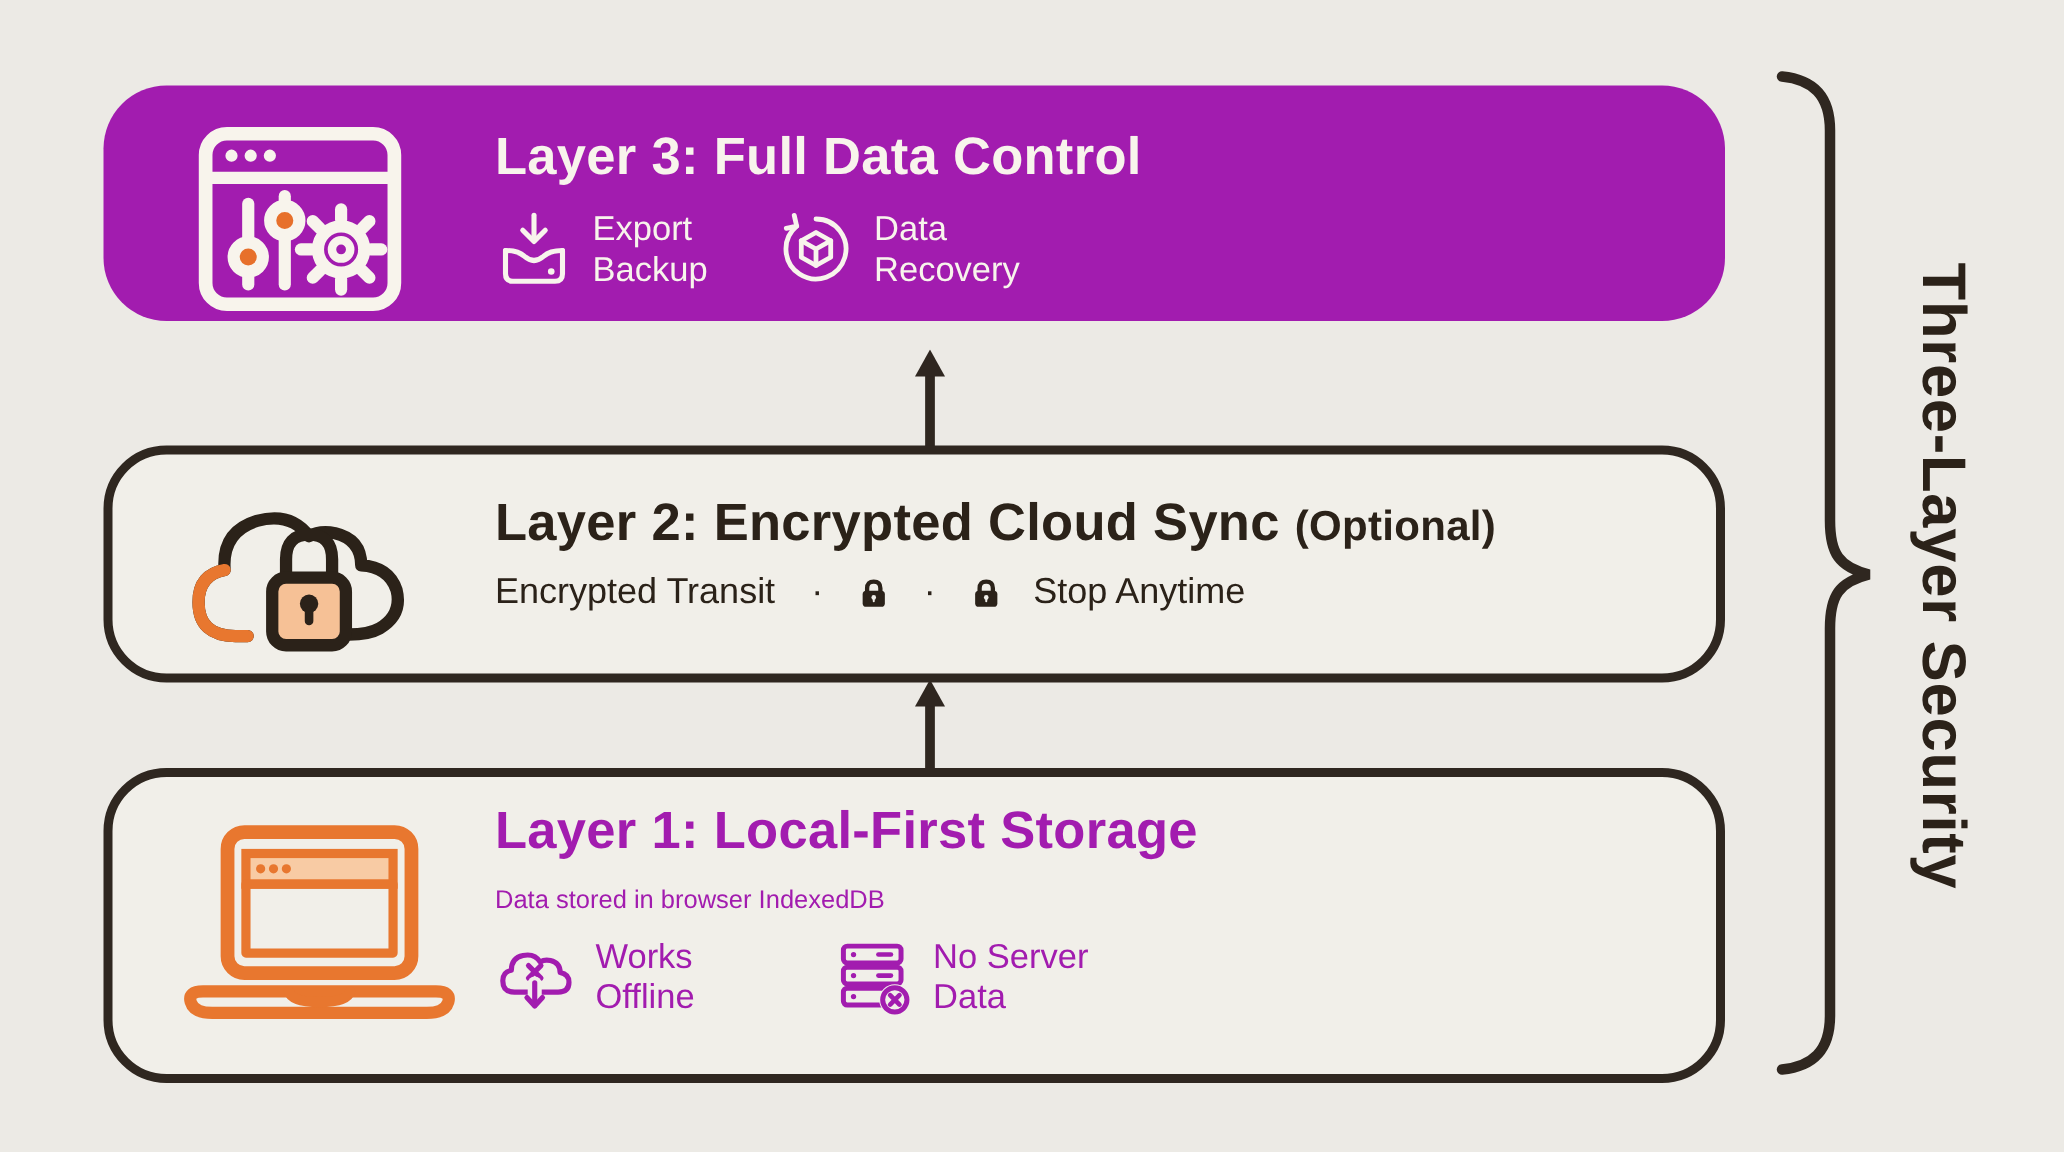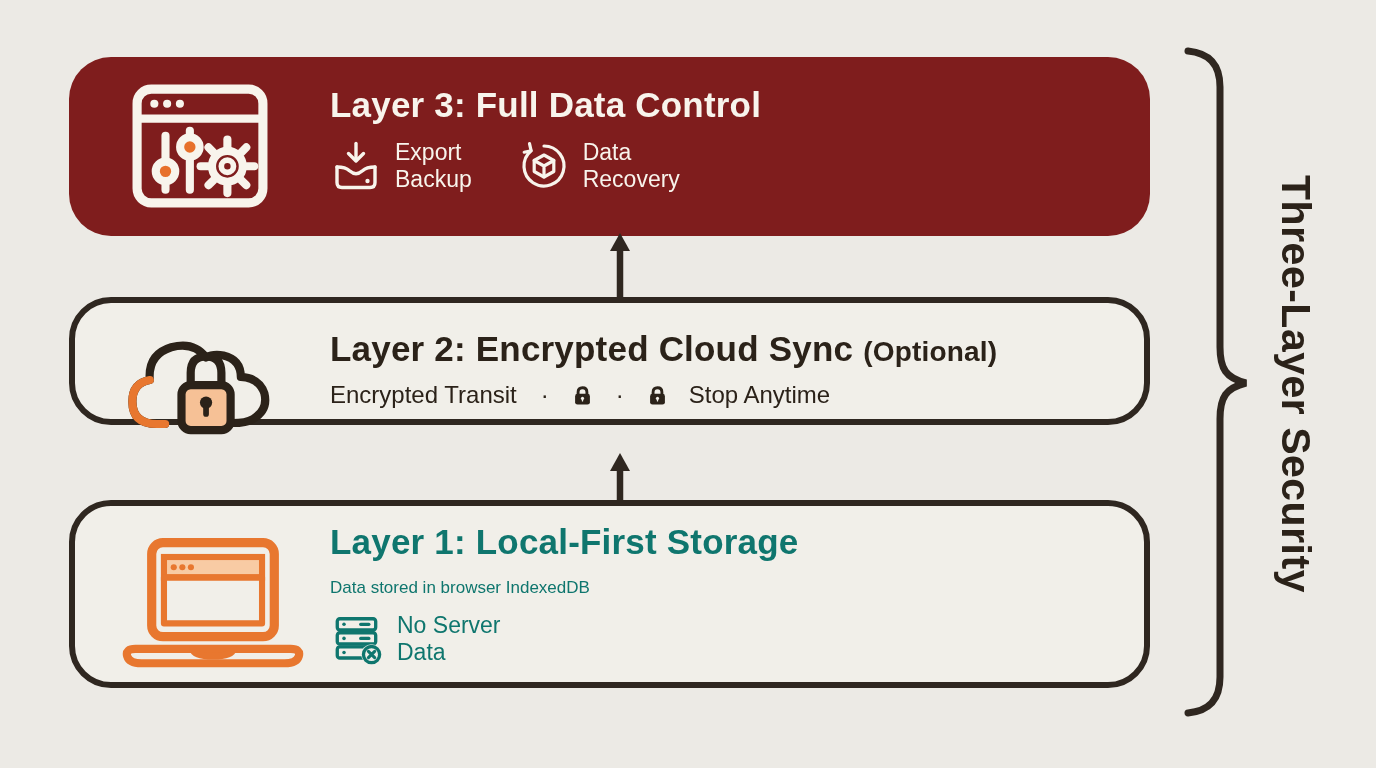--- a/index.html
+++ b/index.html
@@ -1,23 +1,23 @@
 <!DOCTYPE html>
 <html><head>
 <meta charset="utf-8">
 <style>
   html,body{margin:0;padding:0;}
   .canvas{
     position:relative;width:1376px;height:768px;background:#ECEAE5;
     font-family:"Liberation Sans",sans-serif;overflow:hidden;
   }
   .box{position:absolute;left:69px;width:1081px;border-radius:42px;box-sizing:border-box;}
-  .layer3{top:57px;height:179px;background:#7f1d1d;color:#F8F4EC;}
-  .layer2{top:297px;height:128px;background:#F1EFE9;border:6px solid #2F2720;color:#2B2219;}
-  .layer1{top:500px;height:188px;background:#F1EFE9;border:6px solid #2F2720;color:#0f766e;}
+  .layer3{top:57px;height:157px;background:#a21caf;color:#F8F4EC;}
+  .layer2{top:297px;height:158px;background:#F1EFE9;border:6px solid #2F2720;color:#2B2219;}
+  .layer1{top:512px;height:210px;background:#F1EFE9;border:6px solid #2F2720;color:#a21caf;}
   .panel-icon{position:absolute;}
   .l3-icon{left:62px;top:26px;width:138px;height:126px;}
   .l2-icon{left:41px;top:6px;width:176px;height:140px;}
   .l1-icon{left:44px;top:28px;width:188px;height:140px;}
   .l3-content{position:absolute;left:261px;top:28px;}
   .l2-content{position:absolute;left:255px;top:26px;}
   .l1-content{position:absolute;left:255px;top:16px;}
   .layer-title{font-size:35px;font-weight:700;letter-spacing:.2px;white-space:nowrap;}
   .title-note{font-size:28px;font-weight:700;margin-left:10px;}
   .features-row{display:flex;align-items:center;margin-top:14px;}
@@ -171,20 +171,39 @@
         <path class="st" stroke-width="3.4" d="M36 56 Q37 59.5 46 59.5 Q55 59.5 56 56"></path>
       </svg>
     </span>
     <div class="l1-content">
       <div class="layer-title">Layer 1: Local-First Storage</div>
       <div class="l1-subtitle">Data stored in browser IndexedDB</div>
       <div class="features-row l1-gap">
         <div class="feature">
           <span class="feat-icon">
             <svg viewBox="0 0 52 52" width="54" height="54">
+              <path class="st" stroke-width="3.3" d="M14.5 36 H12.5 Q5 36 5 28.8 Q5 23 10.5 22 Q10.5 14 18 12.5 Q25.5 11 29 16.7 Q31.9 14.9 35.6 15.8 Q41.8 17.2 41.8 23.4 Q47.5 24.4 47.5 29.7 Q47.5 36 40.5 36 L14.5 36"></path>
+              <path class="st" stroke-width="3.3" d="M21.5 19 L29.5 27 M29.5 19 L21.5 27"></path>
+              <g fill="none" stroke="#F1EFE9" stroke-width="9" stroke-linecap="round">
+                <line x1="25.5" y1="30.5" x2="25.5" y2="44"></line>
+              </g>
+              <g class="st" stroke-width="3.3">
+                <line x1="25.5" y1="30" x2="25.5" y2="44.5"></line>
+                <polyline points="20.5 39.5, 25.5 45, 30.5 39.5"></polyline>
+              </g>
+            </svg>
+          </span>
+          <div class="feat-label">
+            <span>Works</span>
+            <span>Offline</span>
+          </div>
+        </div>
+        <div class="feature">
+          <span class="feat-icon">
+            <svg viewBox="0 0 52 52" width="54" height="54">
               <g class="st" stroke-width="3.2">
                 <rect x="7" y="6.5" width="37" height="10.8" rx="2.5"></rect>
                 <rect x="7" y="20" width="37" height="10.8" rx="2.5"></rect>
                 <rect x="7" y="33.5" width="37" height="10.8" rx="2.5"></rect>
               </g>
               <circle cx="13.5" cy="11.9" r="1.7" fill="currentColor"></circle>
               <circle cx="13.5" cy="25.4" r="1.7" fill="currentColor"></circle>
               <circle cx="13.5" cy="38.9" r="1.7" fill="currentColor"></circle>
               <g class="st" stroke-width="3">
                 <line x1="29.5" y1="11.9" x2="37.5" y2="11.9"></line>

